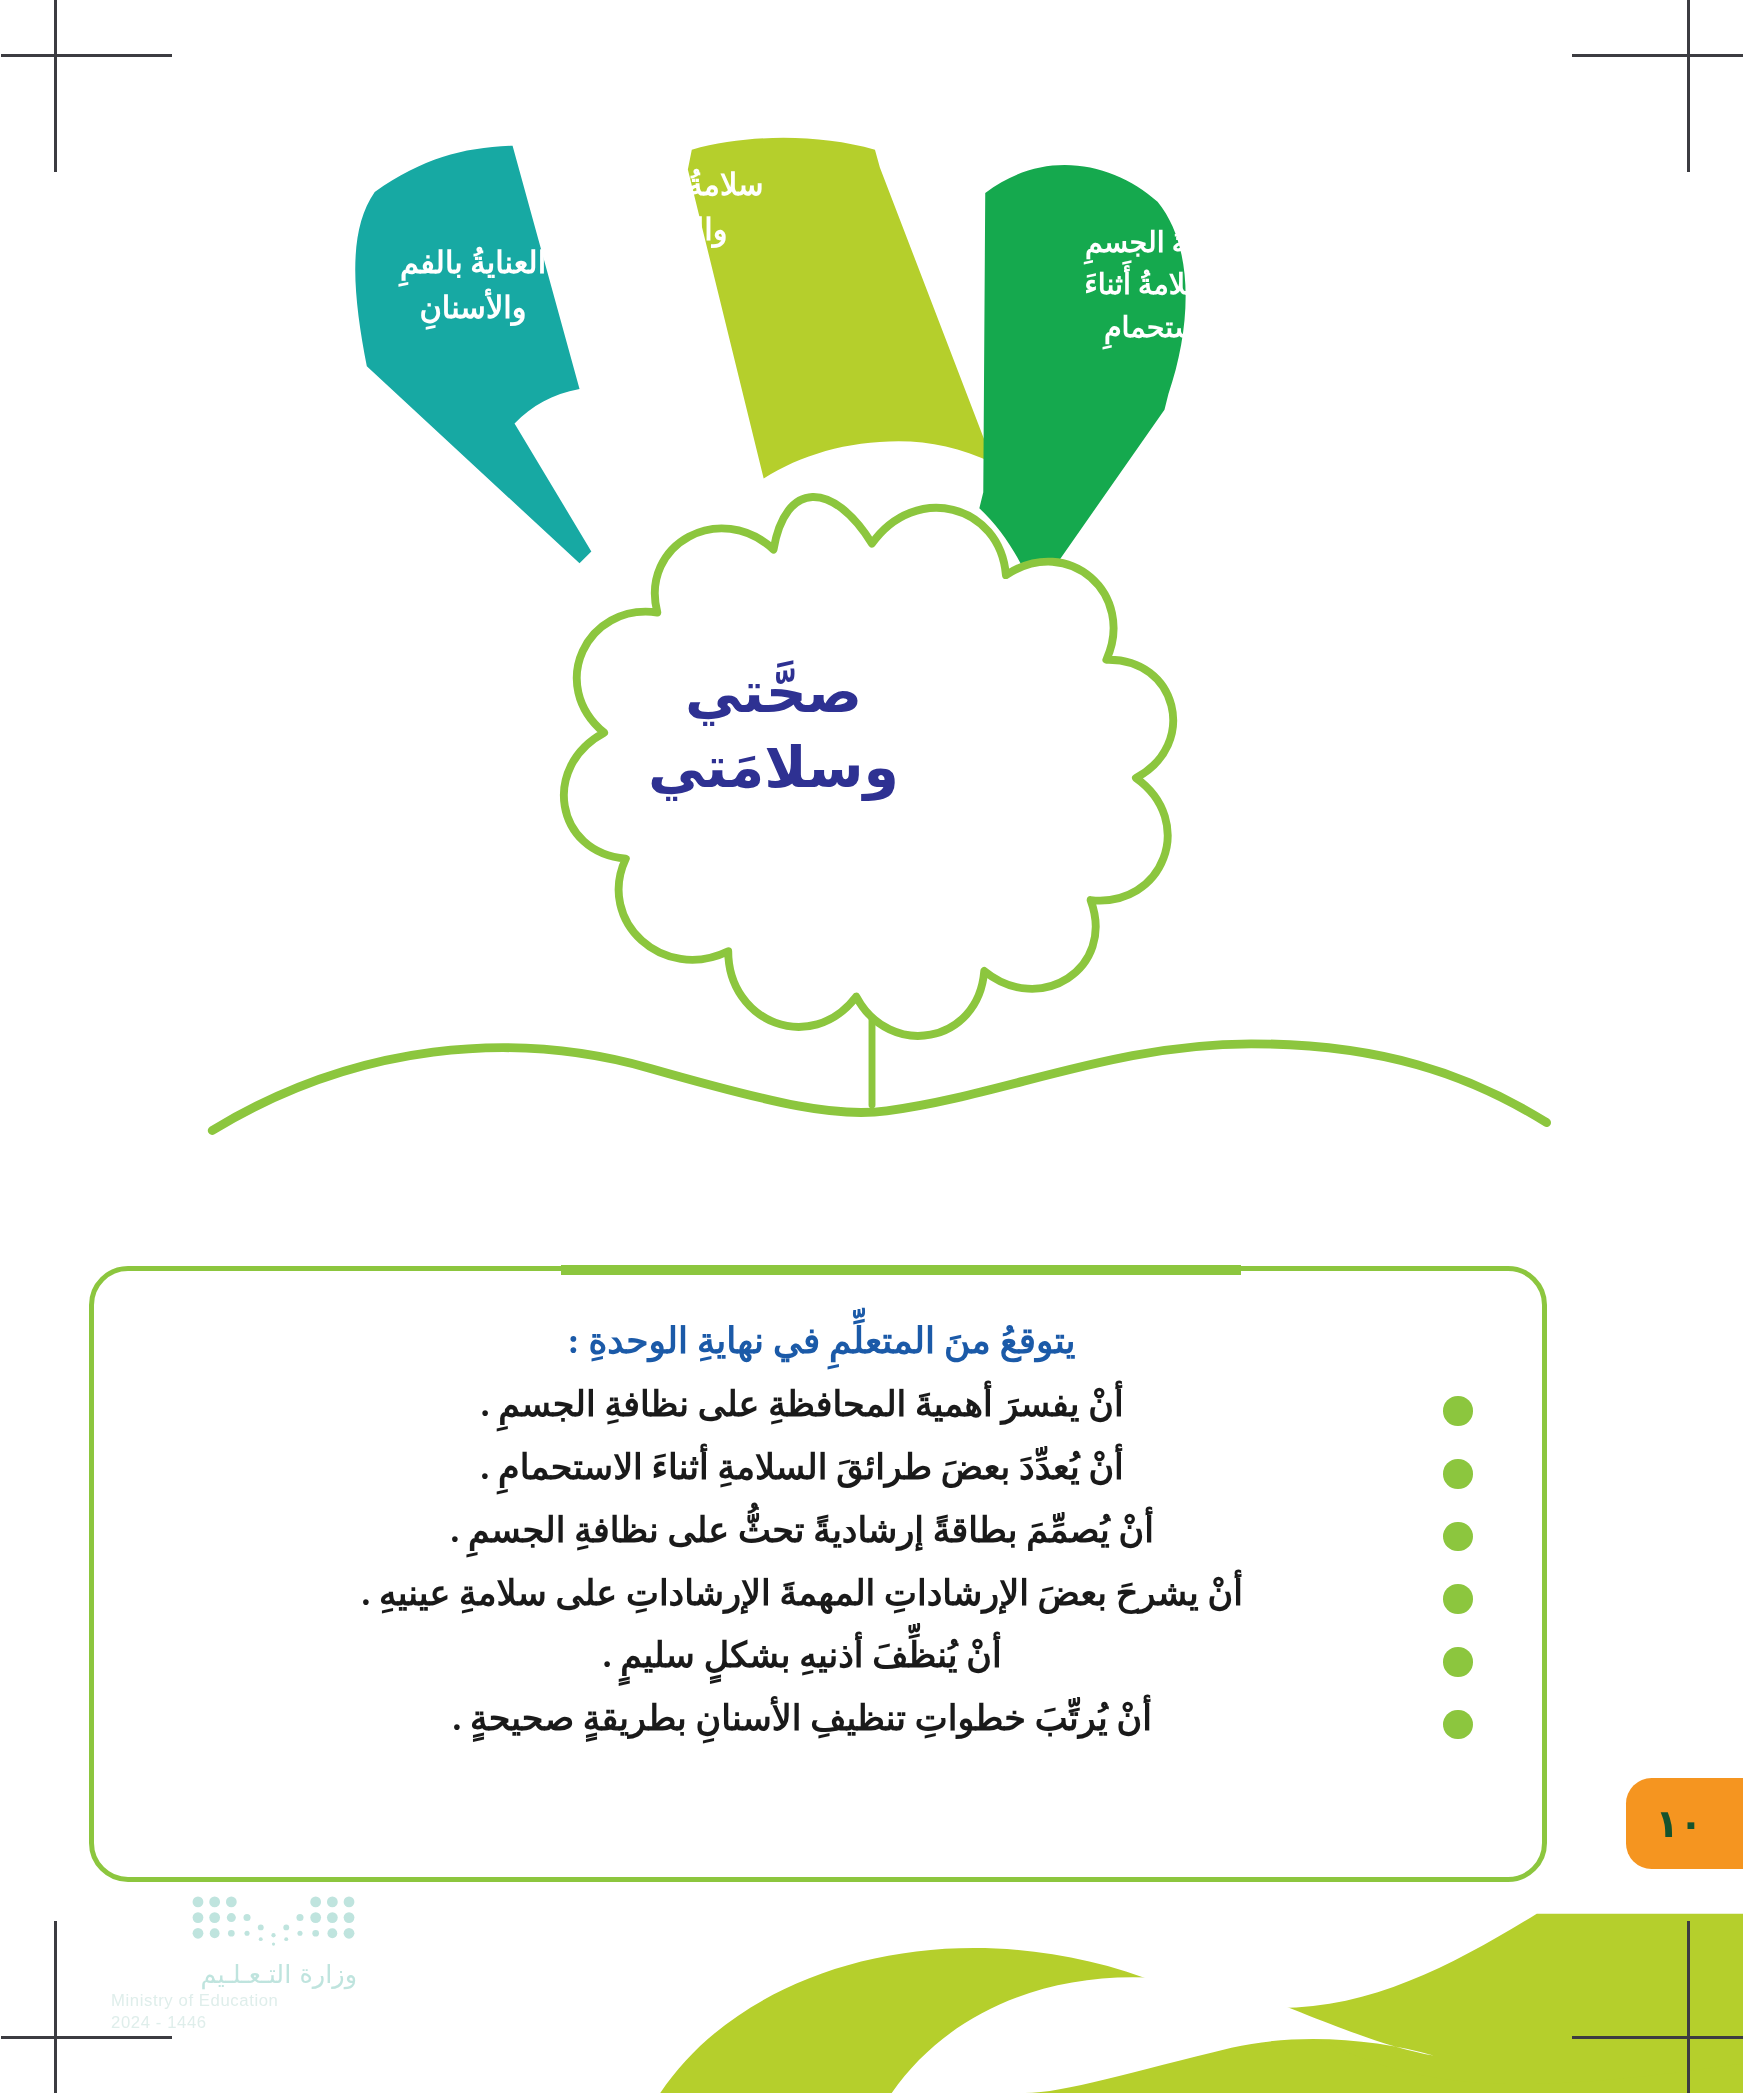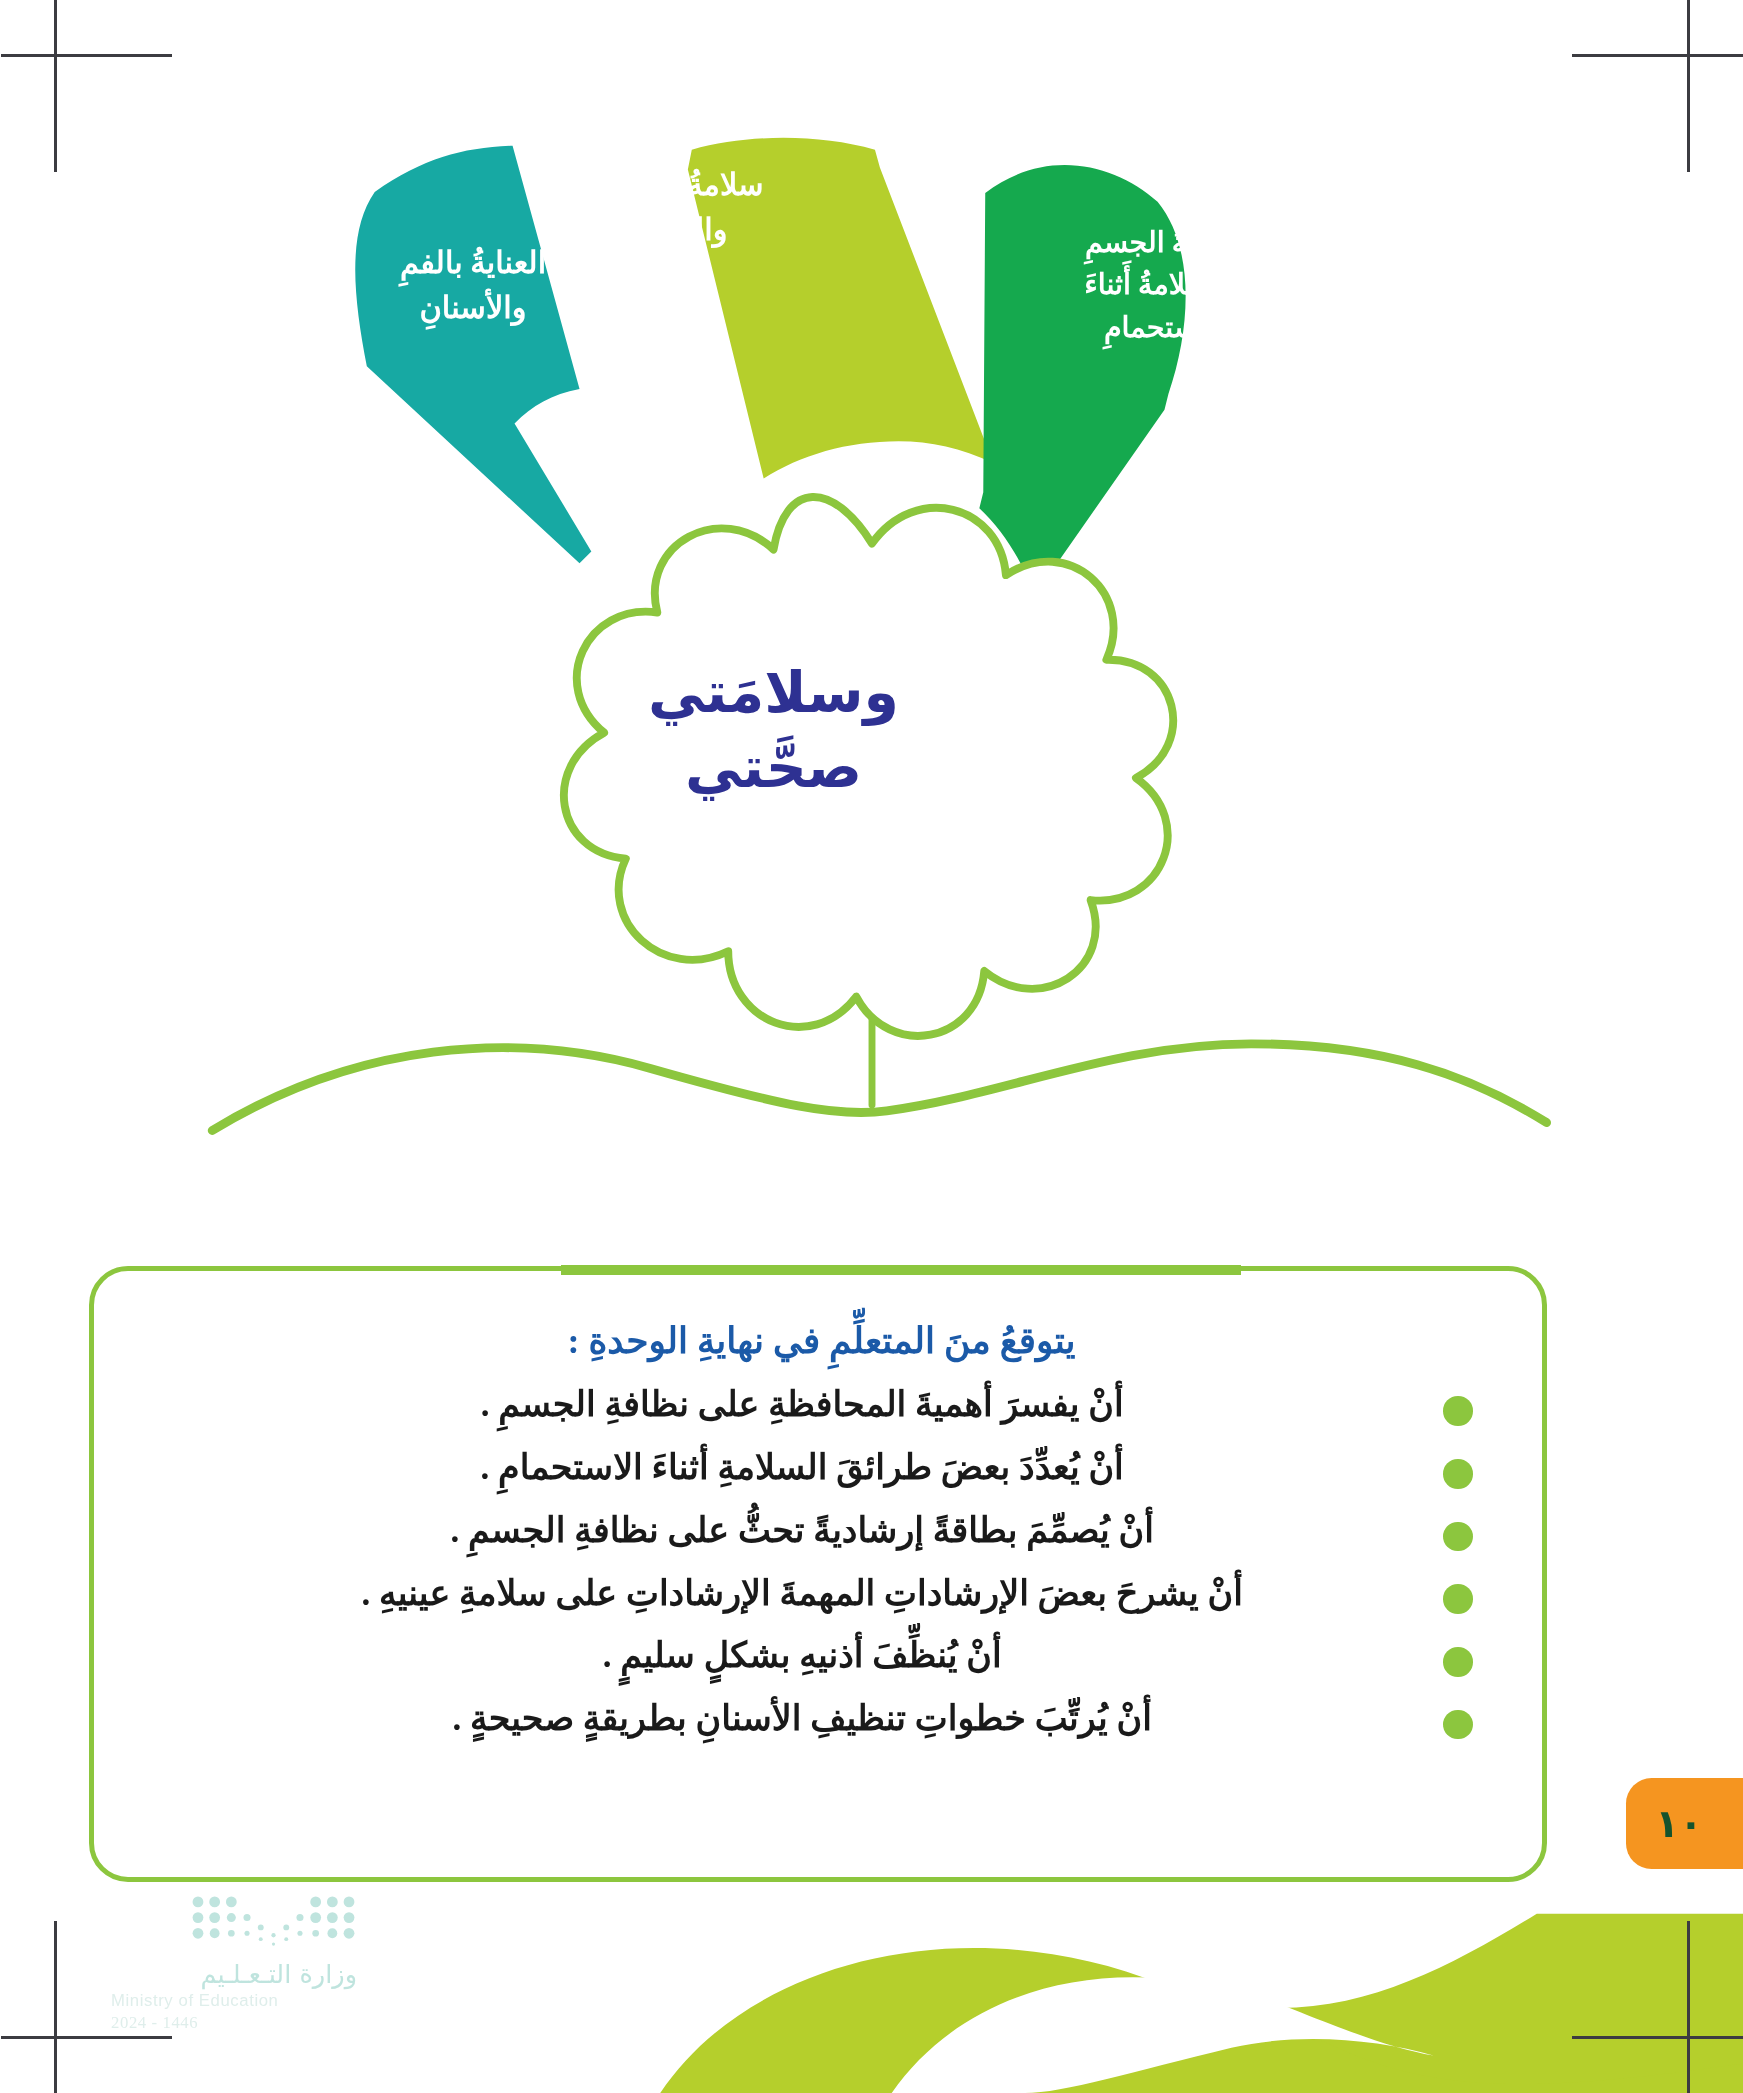--- a/index.html
+++ b/index.html
@@ -160,21 +160,21 @@
     font-family:"DejaVu Sans",sans-serif;direction:rtl;text-align:right;
     margin:0 0 2px 0;width:197px;
   }
   .logo .en{
     color:#dfeeeb;font-size:16.7px;letter-spacing:0.6px;
     font-family:"Liberation Sans",sans-serif;direction:ltr;text-align:left;
     margin:0 0 2px 0;
   }
   .logo .yr{
     color:#dfeeeb;font-size:16.7px;letter-spacing:0.6px;
-    font-family:Liberation Serif, serif;direction:ltr;text-align:left;
+    font-family:Liberation Sans, sans-serif;direction:ltr;text-align:left;
     margin:0;
   }
 </style>
 </head>
 <body>
 
 <div class="page">
 
   <div class="crop h tl-h"></div>
   <div class="crop v tl-v"></div>
@@ -242,22 +242,22 @@
       <span>العنايةُ بالفمِ<br>والأسنانِ</span>
     </div>
     <div class="petal-label" id="petal-label-1">
       <span>سلامةُ العينينِ<br>والأذنينِ</span>
     </div>
     <div class="petal-label" id="petal-label-2">
       <span>نظافةُ الجسمِ<br>والسلامةُ أَثناءَ<br>الاستحمامِ</span>
     </div>
 
     <div class="flower-title">
+      <div>صحَّتي</div>
       <div>وسلامَتي</div>
-      <div>صحَّتي</div>
     </div>
   </div>
 
   <div class="goals-banner-shadow"></div>
 
   <div class="goals-card">
     <div class="goals-inner">
       <p class="goals-intro">يتوقعُ منَ المتعلِّمِ في نهايةِ الوحدةِ :</p>
       <ul class="goals-list">
         <li>

